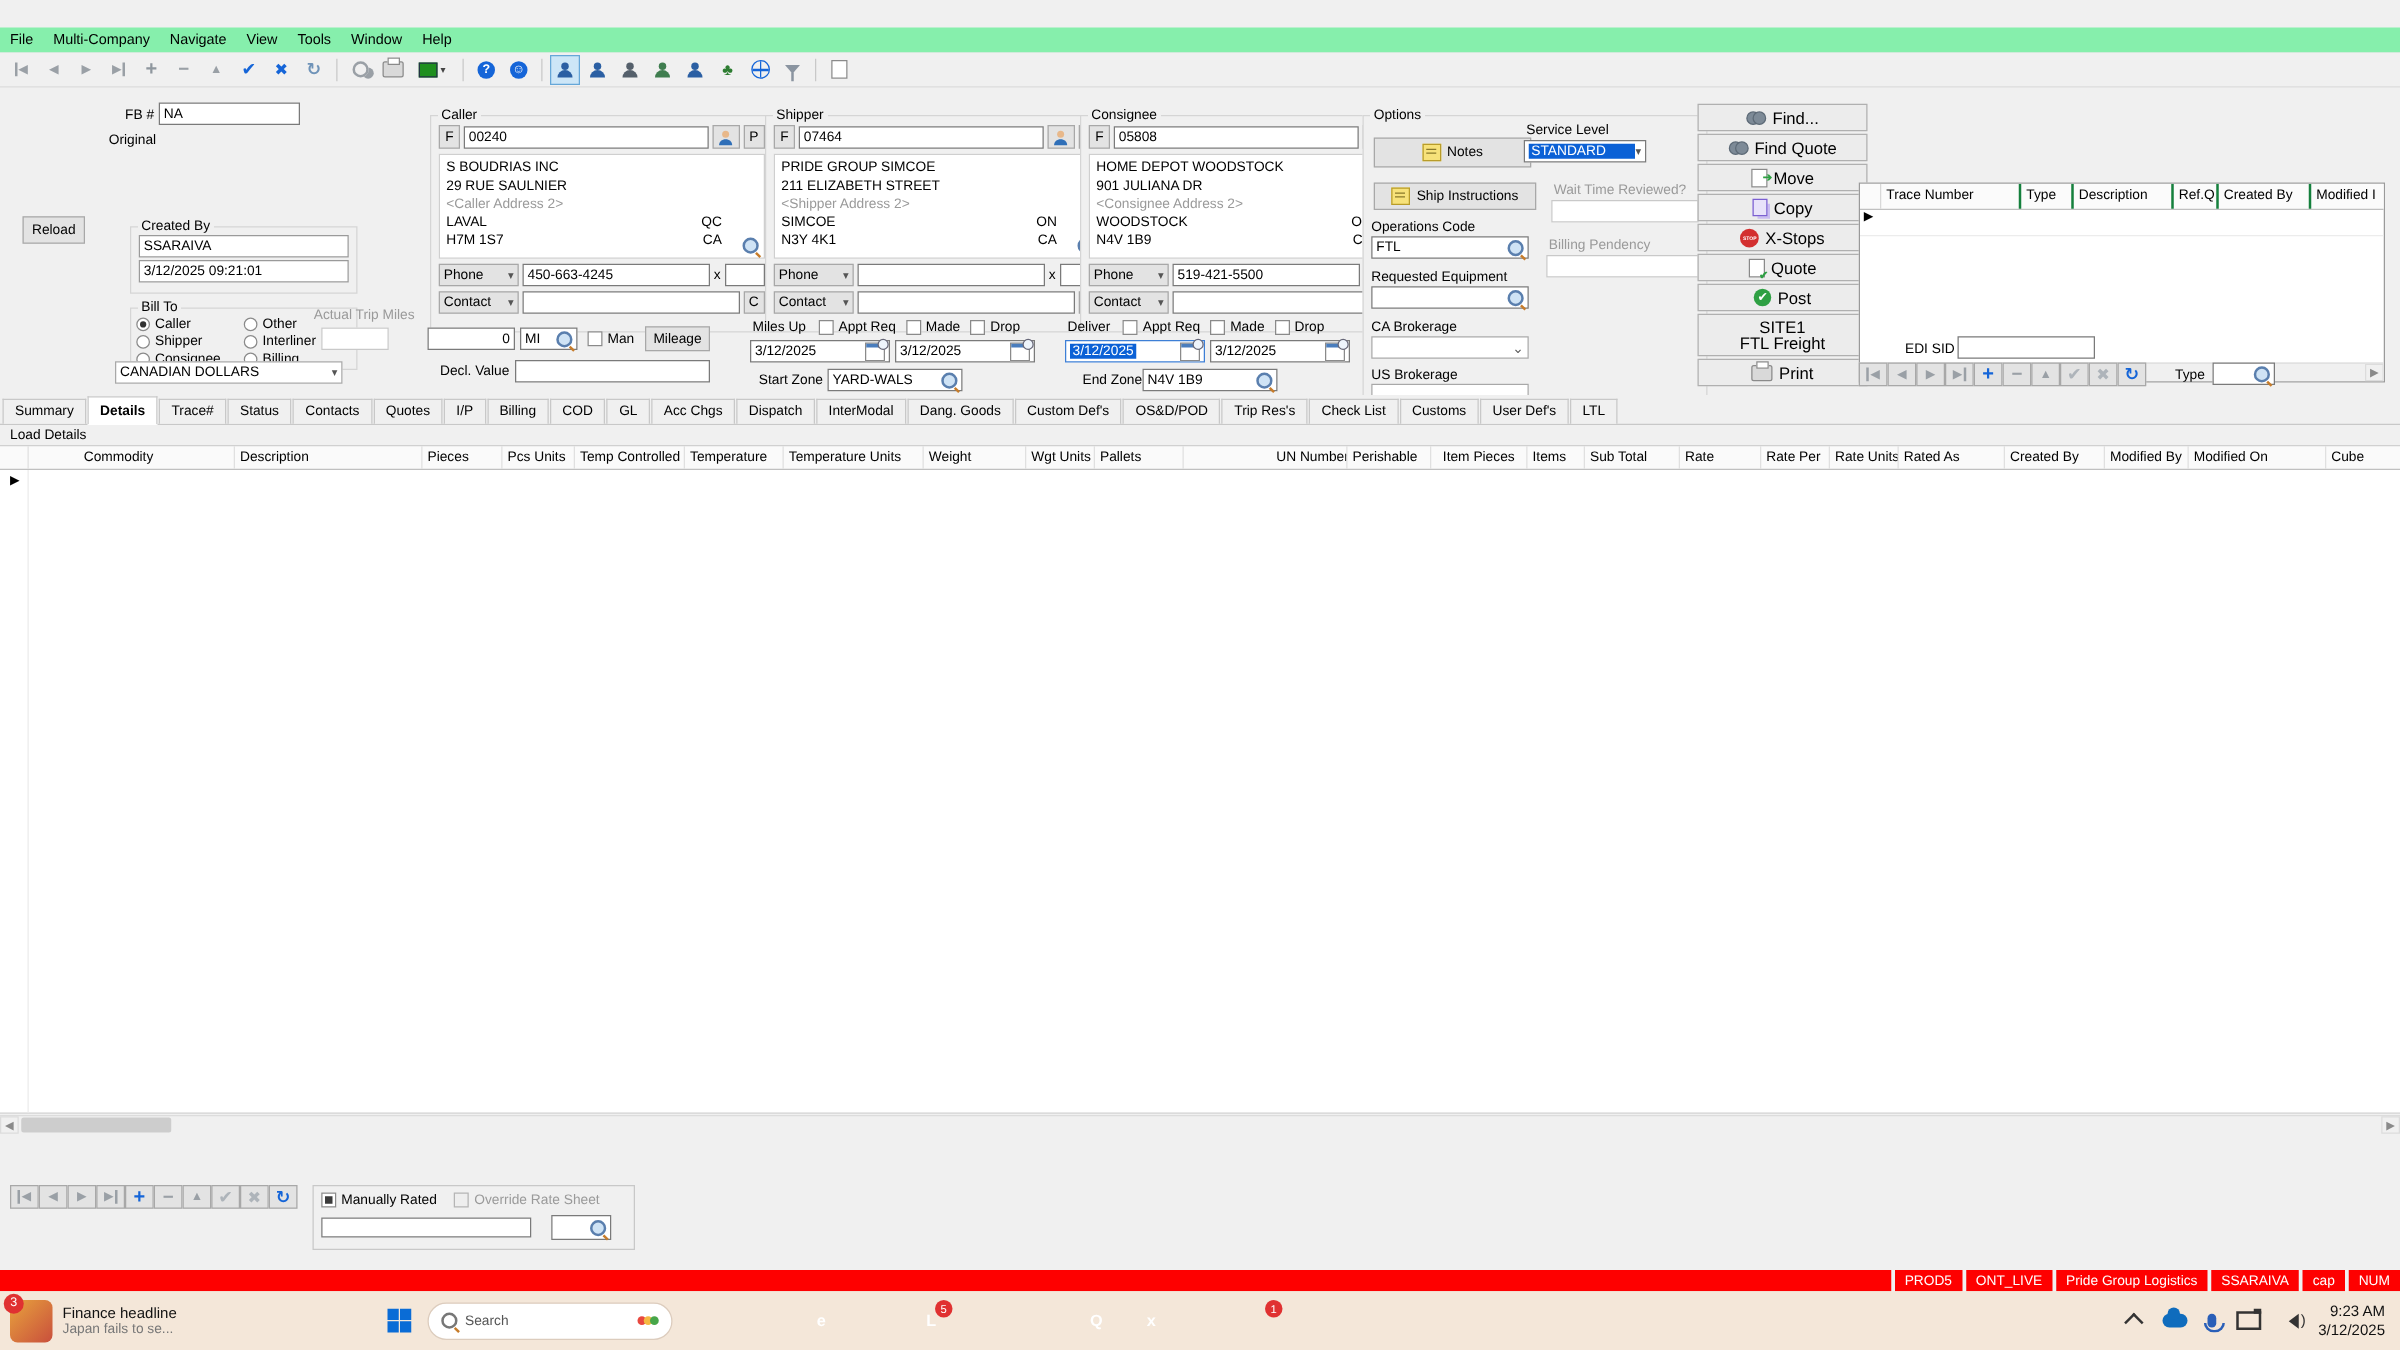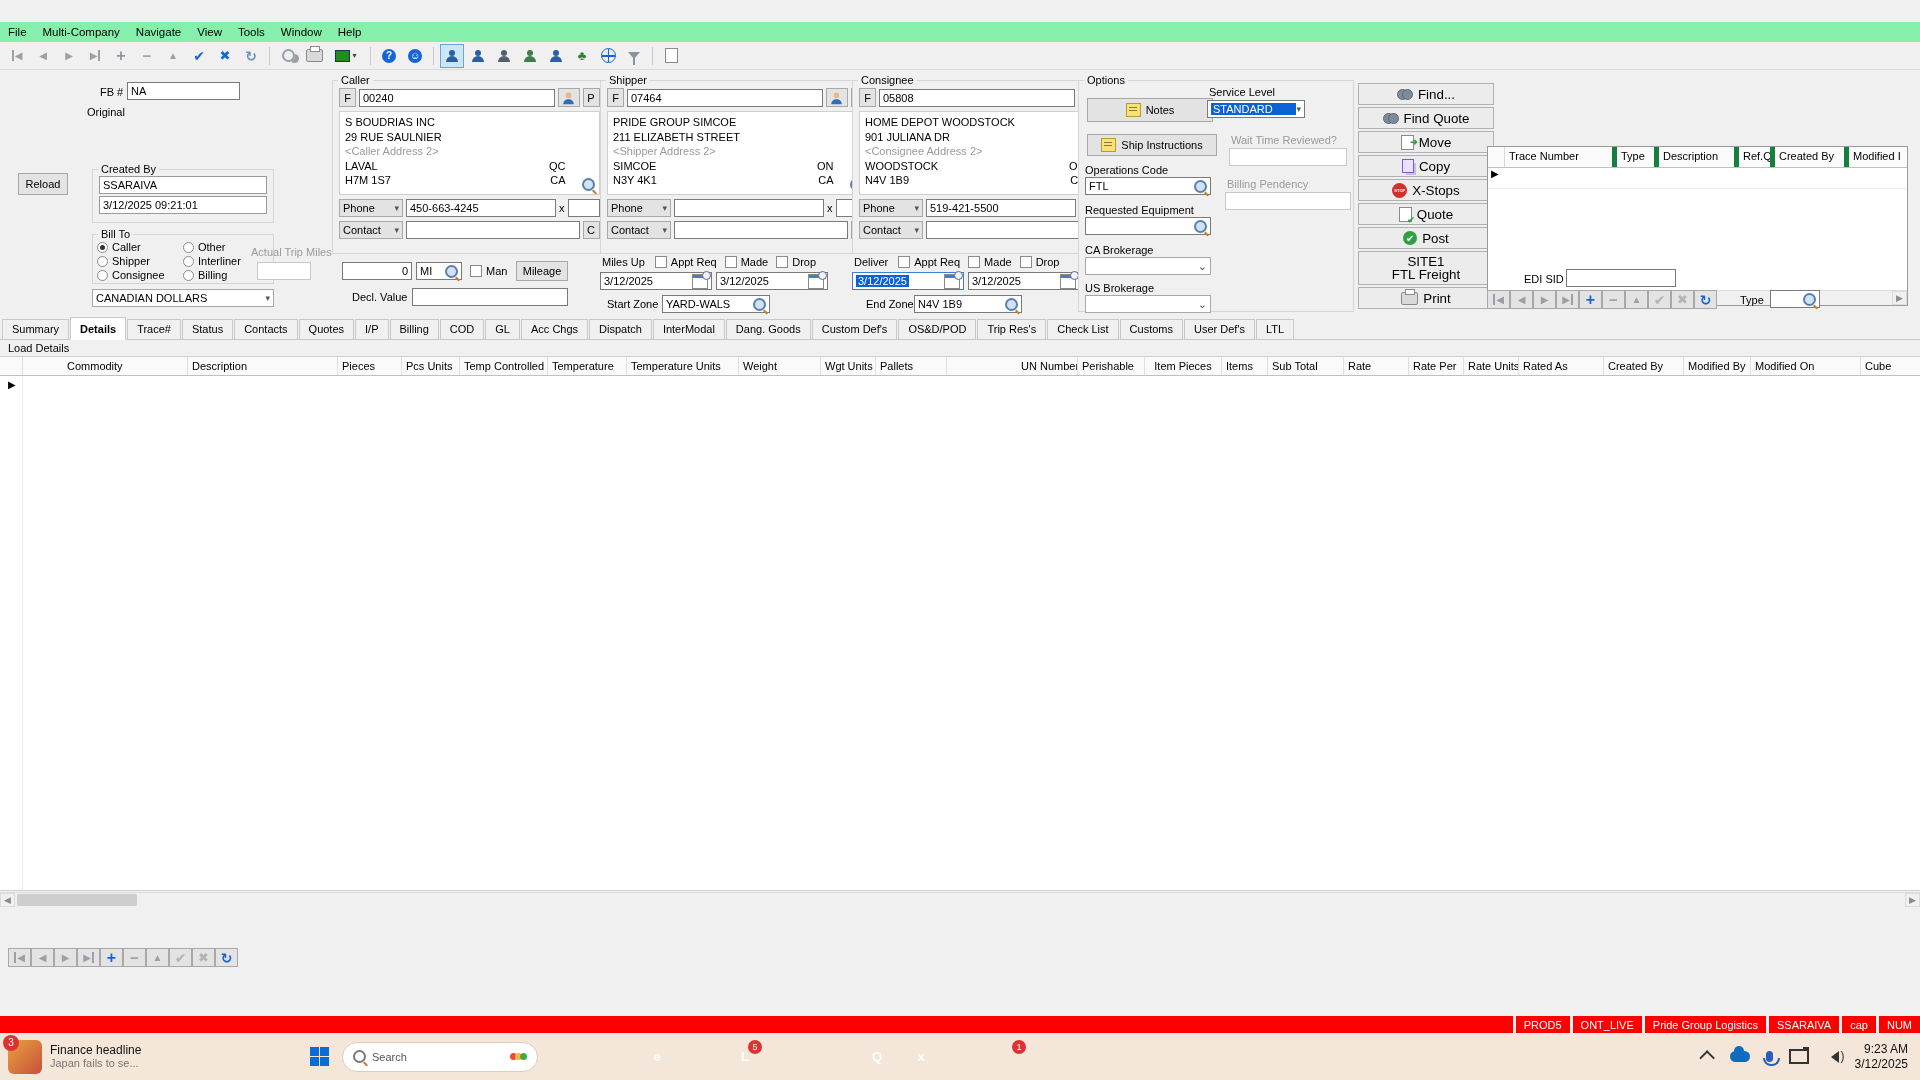--- a/index.html
+++ b/index.html
@@ -28,41 +28,41 @@
   .grefresh{color:#6f93b8;font-size:14px;font-weight:bold;}
   .blue{color:#1565d8!important;}
   .gray{color:#aeb4ba!important;}
   
   .fld{border:1px solid #7a7a7a;background:#fff;height:18px;box-sizing:border-box;font-family:inherit;font-size:11px;padding:0 3px;}
   .fld.dis{border-color:#c9c9c9;}
   .btn3d{background:#e3e3e3;border:1px solid #a8a8a8;display:flex;align-items:center;justify-content:center;box-sizing:border-box;font-size:11px;}
   .combo{background:#e3e3e3;border:1px solid #a8a8a8;display:flex;align-items:center;box-sizing:border-box;padding:0 3px;height:18px;}
   .combo .cv{flex:1;}
   .combo .car{color:#555;font-size:9px;}
-  fieldset.grp{position:absolute;border:1px solid #d5d5d5;margin:0;padding:0;box-sizing:border-box;background:#f0f0f0;}
+  fieldset.grp{position:absolute;border:1px solid #d5d5d5;margin:12px;padding:0;box-sizing:border-box;background:#f0f0f0;}
   fieldset.grp legend{font-size:11px;padding:0 3px;margin-left:5px;}
   .glabel{color:#9a9a9a;}
   .radio{display:flex;align-items:center;gap:4px;height:14px;}
   .rb{width:11px;height:11px;border:1px solid #8a8a8a;border-radius:50%;background:#fff;box-sizing:border-box;position:relative;flex:none;}
   .radio.sel .rb::after{content:"";position:absolute;left:2px;top:2px;width:5px;height:5px;border-radius:50%;background:#333;}
   .chk{display:flex;align-items:center;gap:4px;}
   .cb{width:12px;height:12px;border:1px solid #8a8a8a;background:#fff;box-sizing:border-box;flex:none;position:relative;}
   .cb.fill::after{content:"";position:absolute;left:2px;top:2px;width:6px;height:6px;background:#3a3a3a;}
   .cb.dis{border-color:#b5b5b5;background:#eee;}
   .addrbox{background:#fff;border:1px solid #cfcfcf;padding:3px 5px;line-height:14.5px;position:relative;}
   .addrrow{display:flex;justify-content:space-between;}
   .ph{color:#9a9a9a;}
   .magbtn{display:inline-flex;align-items:center;justify-content:center;}
   
   .act{position:absolute;left:1358px;width:136px;height:22px;background:#ececec;border:1px solid #b0b0b0;display:flex;align-items:center;justify-content:center;gap:5px;box-sizing:border-box;}
   .act.two{height:34px;flex-direction:column;gap:0;line-height:13px;}
   
   .ttable{left:1487px;top:76px;width:421px;height:160px;background:#fff;border:1px solid #9a9a9a;box-sizing:border-box;overflow:hidden;}
   .thead{display:flex;border-bottom:1px solid #c0c0c0;height:20px;background:#fbfbfb;}
-  .thcell{border-right:5px solid #15803d;padding:3px 4px;box-sizing:border-box;white-space:nowrap;overflow:hidden;flex:none;}
+  .thcell{border-right:2px solid #15803d;padding:3px 4px;box-sizing:border-box;white-space:nowrap;overflow:hidden;flex:none;}
   .tselcol{width:16px;flex:none;border-right:1px solid #d8d8d8;}
   .trow1{display:flex;height:20px;border-bottom:1px solid #ececec;}
   .rowmark{font-size:10px;padding-left:3px;}
   .hscroll{position:absolute;display:flex;align-items:center;background:#f0f0f0;border-top:1px solid #dcdcdc;}
   .sarr{width:15px;height:100%;display:flex;align-items:center;justify-content:center;color:#8a8a8a;font-size:9px;background:#f0f0f0;border:1px solid #dcdcdc;box-sizing:border-box;}
   .sthumb{height:80%;background:#cdcdcd;border-radius:2px;}
   
   .tabsbar{left:0;top:316px;width:1920px;height:24px;border-bottom:1px solid #c8c8c8;display:flex;align-items:flex-end;padding-left:2px;box-sizing:border-box;background:#f0f0f0;}
   .tab{padding:3px 9px 4px;border:1px solid #c8c8c8;border-bottom:none;background:#f0f0f0;margin-right:1px;white-space:nowrap;font-size:11px;}
   .tab.active{background:#fff;font-weight:bold;padding-top:5px;margin-bottom:-1px;border-bottom:1px solid #fff;}
@@ -764,20 +764,40 @@
     <span class="btn3d" style="width:23px;height:19px">
         <span class="bcheck gray">✔</span>
       </span>
     <span class="btn3d" style="width:23px;height:19px">
         <span class="bx gray">✖</span>
       </span>
     <span class="btn3d" style="width:23px;height:19px">
         <span class="grefresh blue">↻</span>
       </span>
   </div>
+  <div class="ratebox abs">
+    <div style="display:flex;gap:14px;padding:5px 6px 0">
+      <label class="chk">
+          <span class="cb fill"></span>
+          <span>Manually Rated</span>
+        </label>
+      <label class="chk" style="color:#9a9a9a">
+          <span class="cb dis"></span>
+          <span>Override Rate Sheet</span>
+        </label>
+    </div>
+    <div style="display:flex;gap:16px;padding:6px 6px 0;align-items:center">
+      <input class="fld" style="width: 168px; height: 16px;" value="">
+      <span class="fld" style="width:48px;height:20px;display:flex;align-items:center;justify-content:flex-end">
+          <span class="magbtn">
+            <span class="mag"></span>
+          </span>
+        </span>
+    </div>
+  </div>
 
   <div class="redbar abs">
     <span class="seg fill"></span>
     <span style="display:flex;gap:3px">
 
     <span class="seg">PROD5</span>
         <span class="seg">ONT_LIVE</span>
         <span class="seg">Pride Group Logistics</span>
         <span class="seg">SSARAIVA</span>
         <span class="seg">cap</span>

